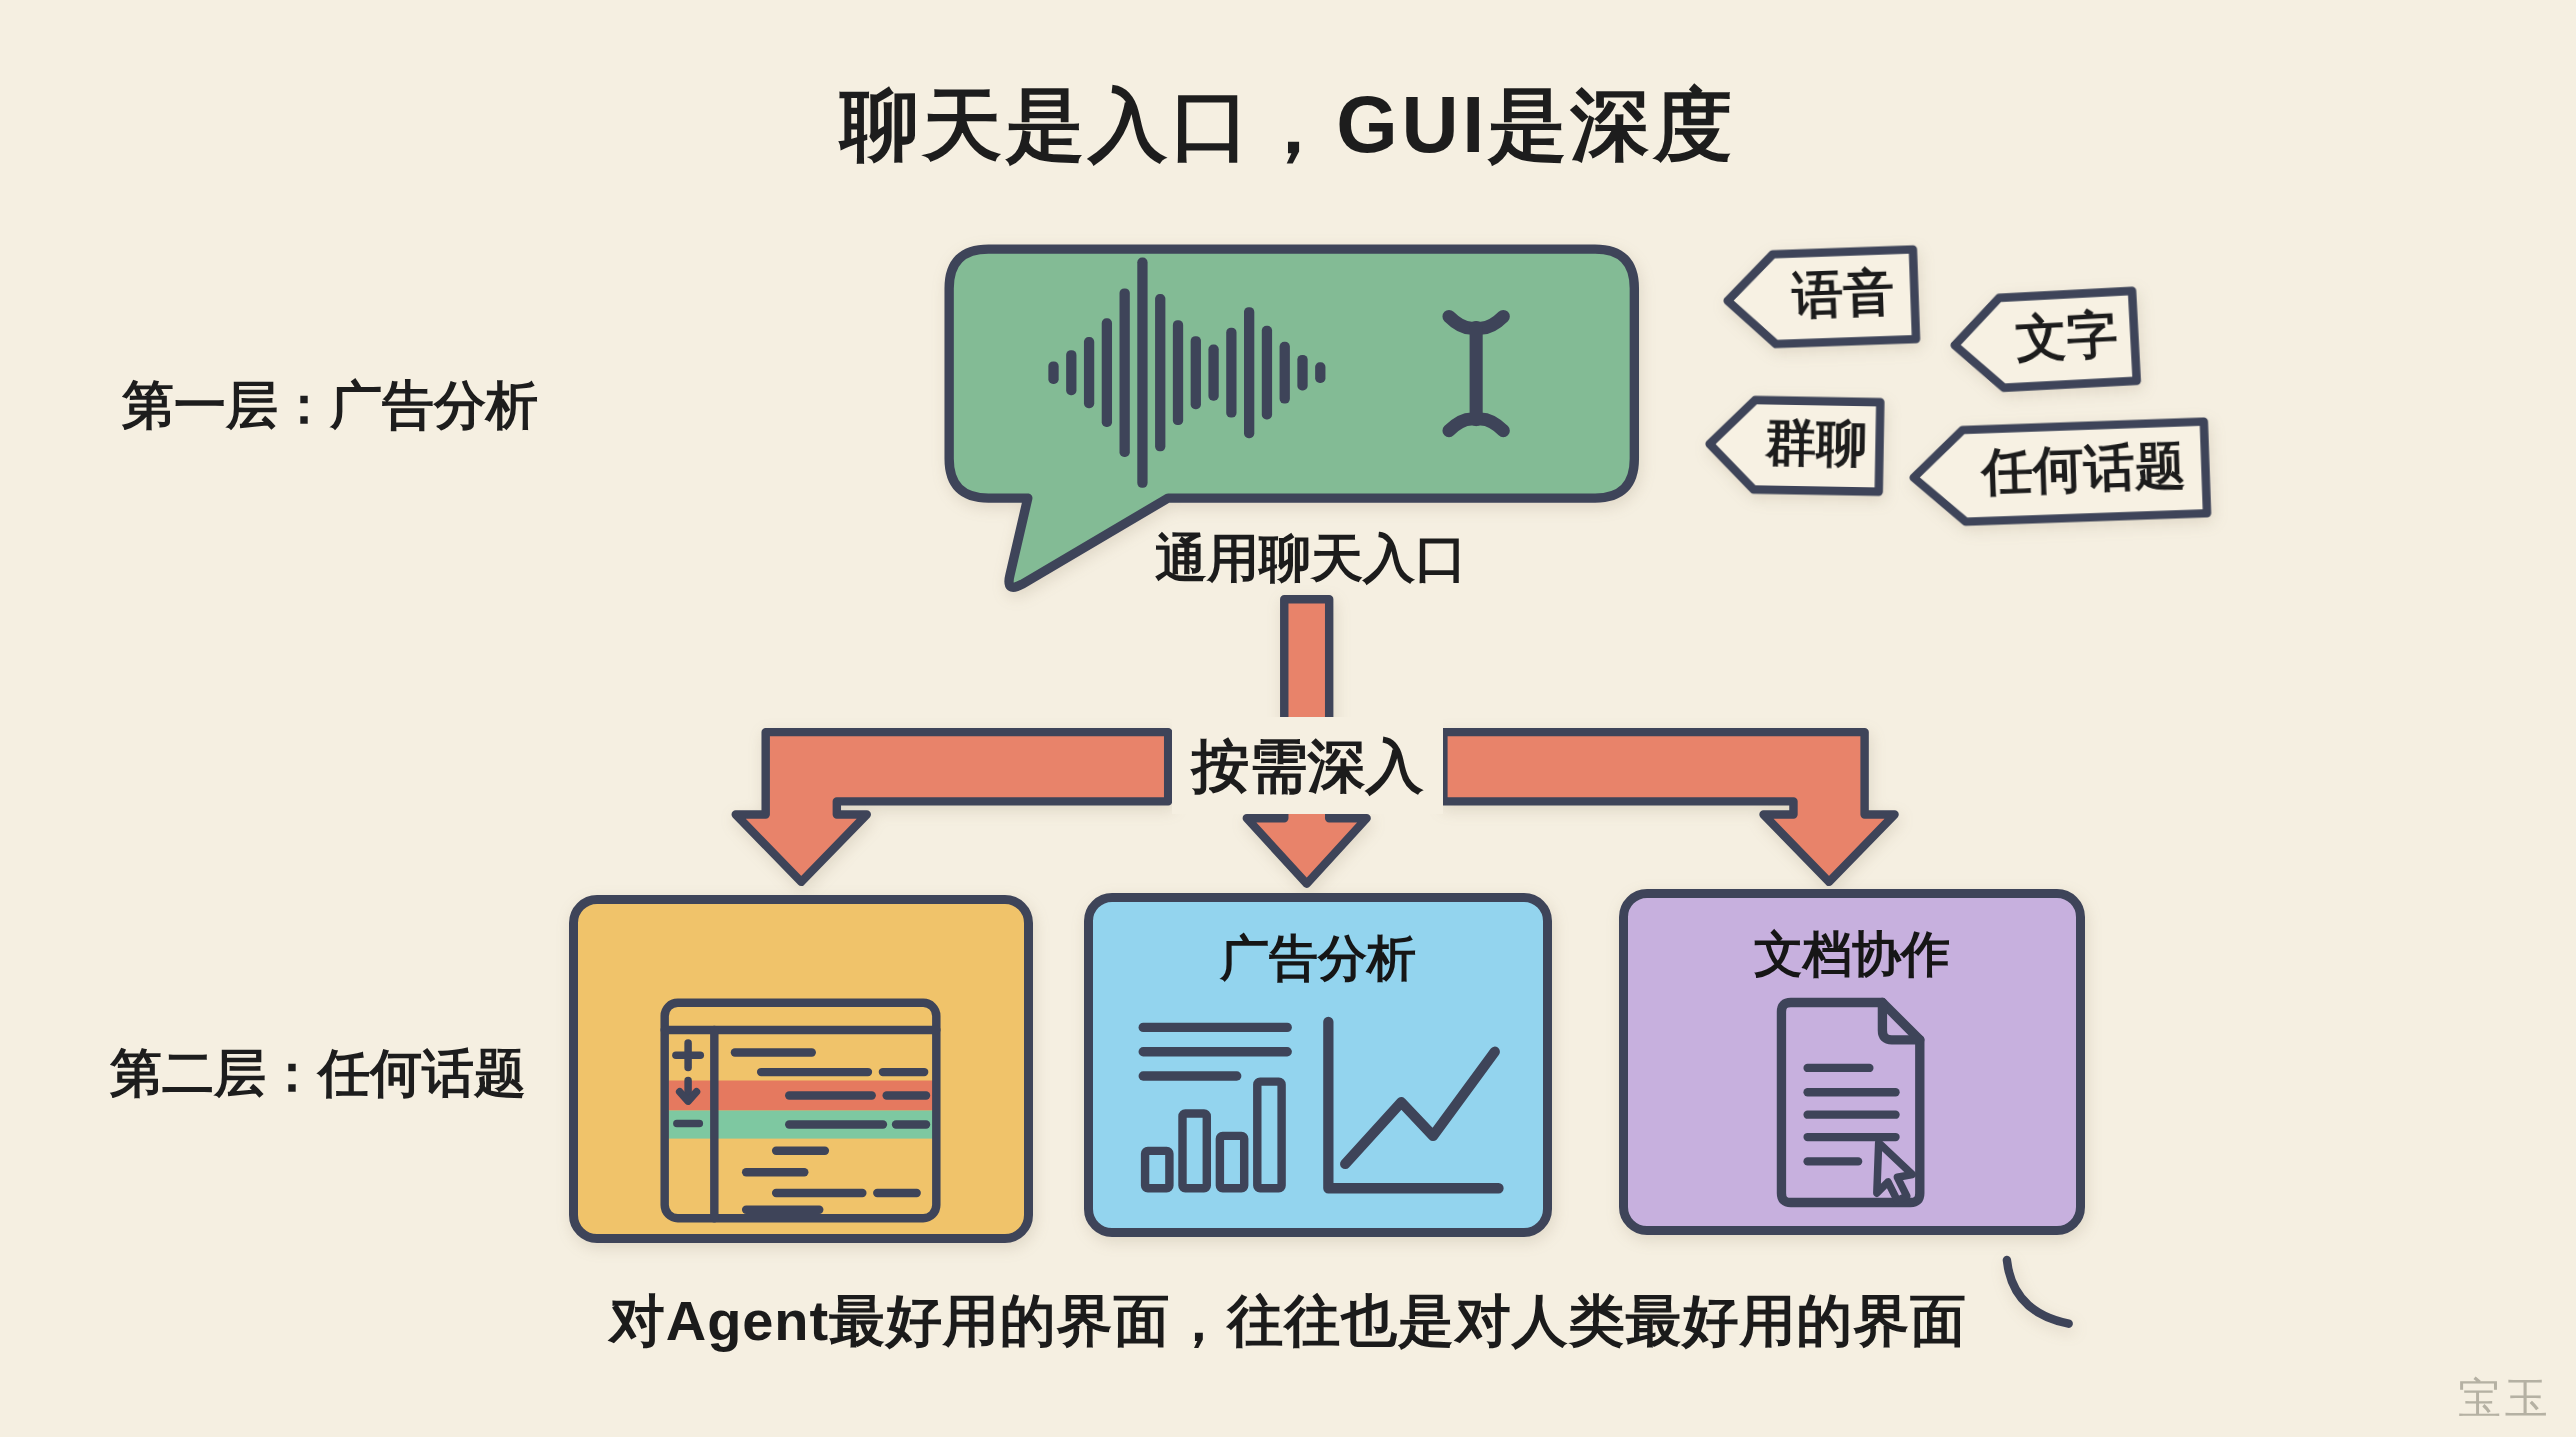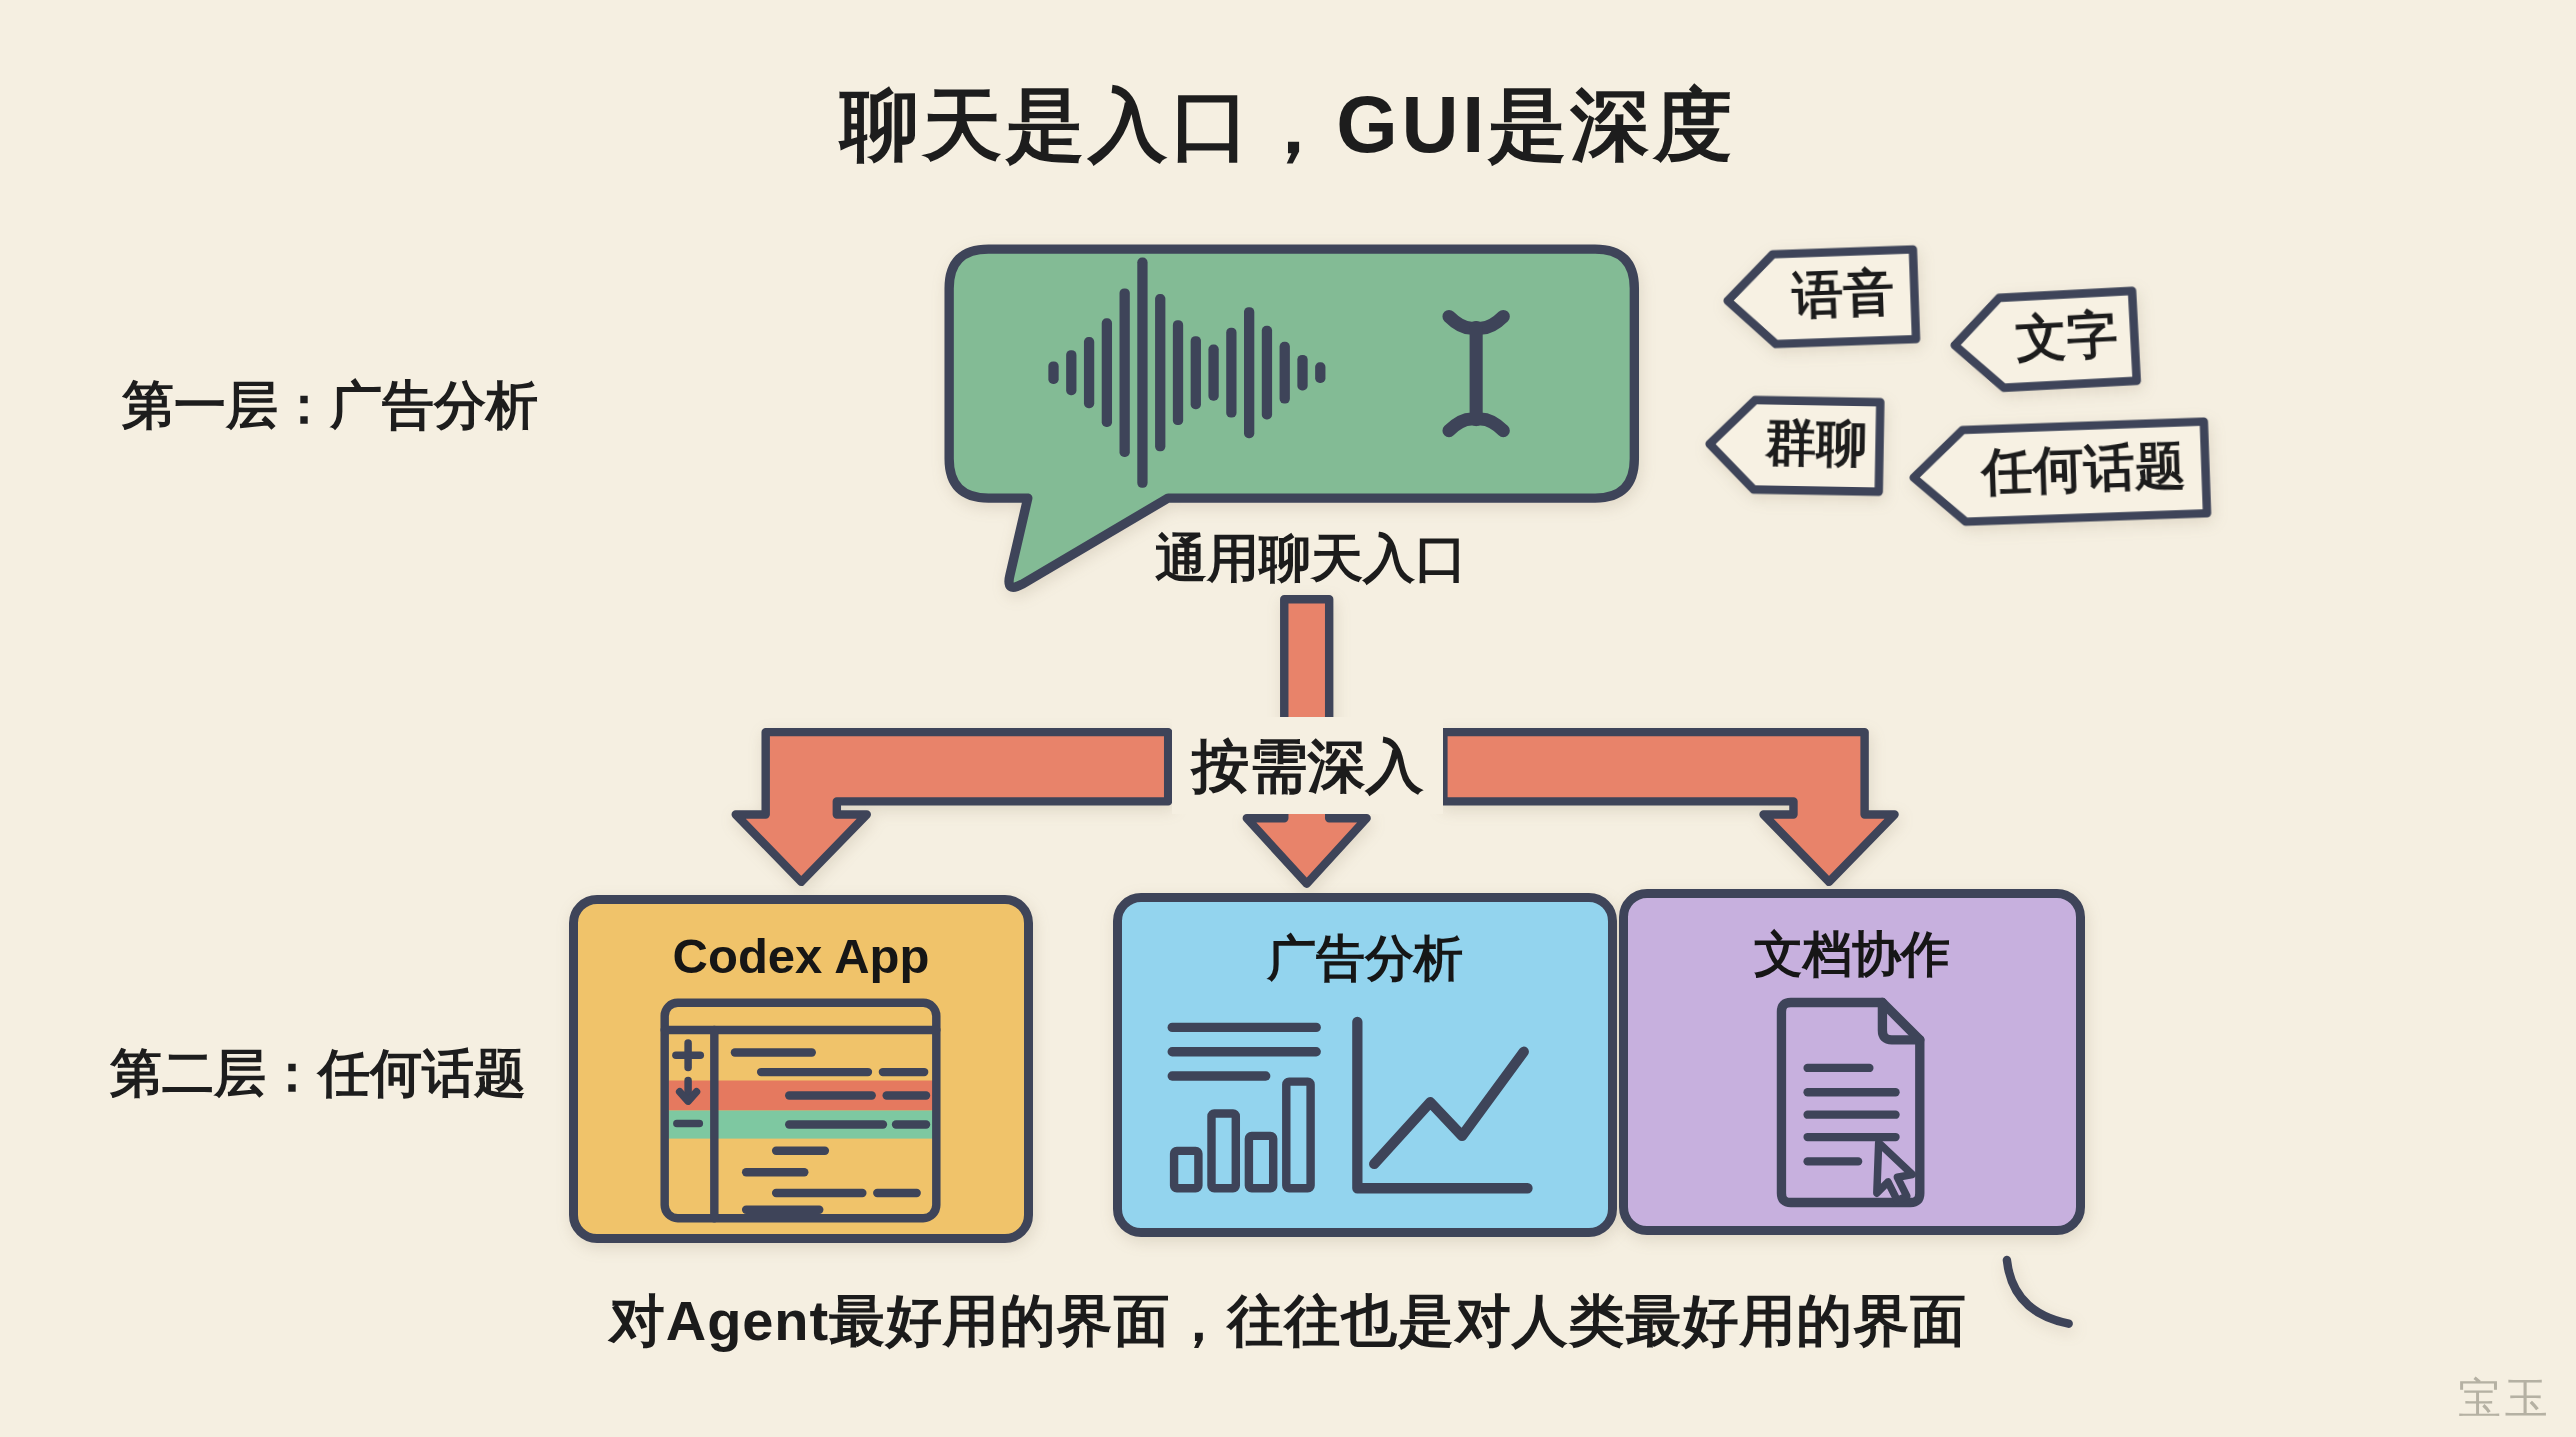--- a/index.html
+++ b/index.html
@@ -50,21 +50,21 @@
     background:#f5efe1;text-align:center;line-height:97px;
     font-size:58px;font-weight:700;color:#1c1c1c;white-space:nowrap;
   }
 
   
   .app-box{
     position:absolute;border:9.4px solid #3e4459;border-radius:28px;
     box-sizing:border-box;
   }
   .box-codex{left:569px;top:895px;width:464px;height:348px;background:#f0c36a;}
-  .box-ads  {left:1084px;top:893px;width:504px;height:344px;background:#93d4ee;margin-left:29px;}
+  .box-ads  {left:1084px;top:893px;width:468px;height:344px;background:#93d4ee;}
   .box-docs {left:1619px;top:889px;width:466px;height:346px;background:#c7b0de;}
   .app-title{
     position:absolute;left:0;top:24px;width:100%;text-align:center;
     font-size:49px;font-weight:700;color:#161616;white-space:nowrap;
   }
   .app-icon{position:absolute;}
   .icon-codex{left:82px;top:94px;width:281px;height:225px;}
   .icon-ads{left:39px;top:112px;width:374px;height:183px;}
   .icon-docs{left:131px;top:97px;width:187px;height:215px;}
 
@@ -153,21 +153,20 @@
   <div class="tag tag-topic soft">
     <svg width="305" height="107" viewBox="0 0 326 114">
       <polygon points="6,57 60,8 318,8 318,106 60,106" fill="#f7f1e3" stroke="#3e4459" stroke-width="9" stroke-linejoin="round"></polygon>
     </svg>
     <span class="tag-label">任何话题</span>
   </div>
 
   <div class="abs arrow-label">按需深入</div>
 
   <div class="app-box box-codex soft">
-    <div class="app-title">Codex App</div>
     <svg class="app-icon icon-codex" viewBox="0 0 300 240">
       <rect x="9" y="88" width="283" height="32" fill="#e5795f"></rect>
       <rect x="9" y="120" width="283" height="30" fill="#7ec8a1"></rect>
       <g fill="none" stroke="#3e4459" stroke-width="9" stroke-linecap="round" stroke-linejoin="round">
         <rect x="5" y="5" width="290" height="230" rx="14"></rect>
         <line x1="5" y1="34" x2="295" y2="34"></line>
         <line x1="58" y1="34" x2="58" y2="235"></line>
       </g>
       <g fill="none" stroke="#3e4459" stroke-width="8" stroke-linecap="round" stroke-linejoin="round">
         <line x1="30" y1="48" x2="30" y2="74"></line>

